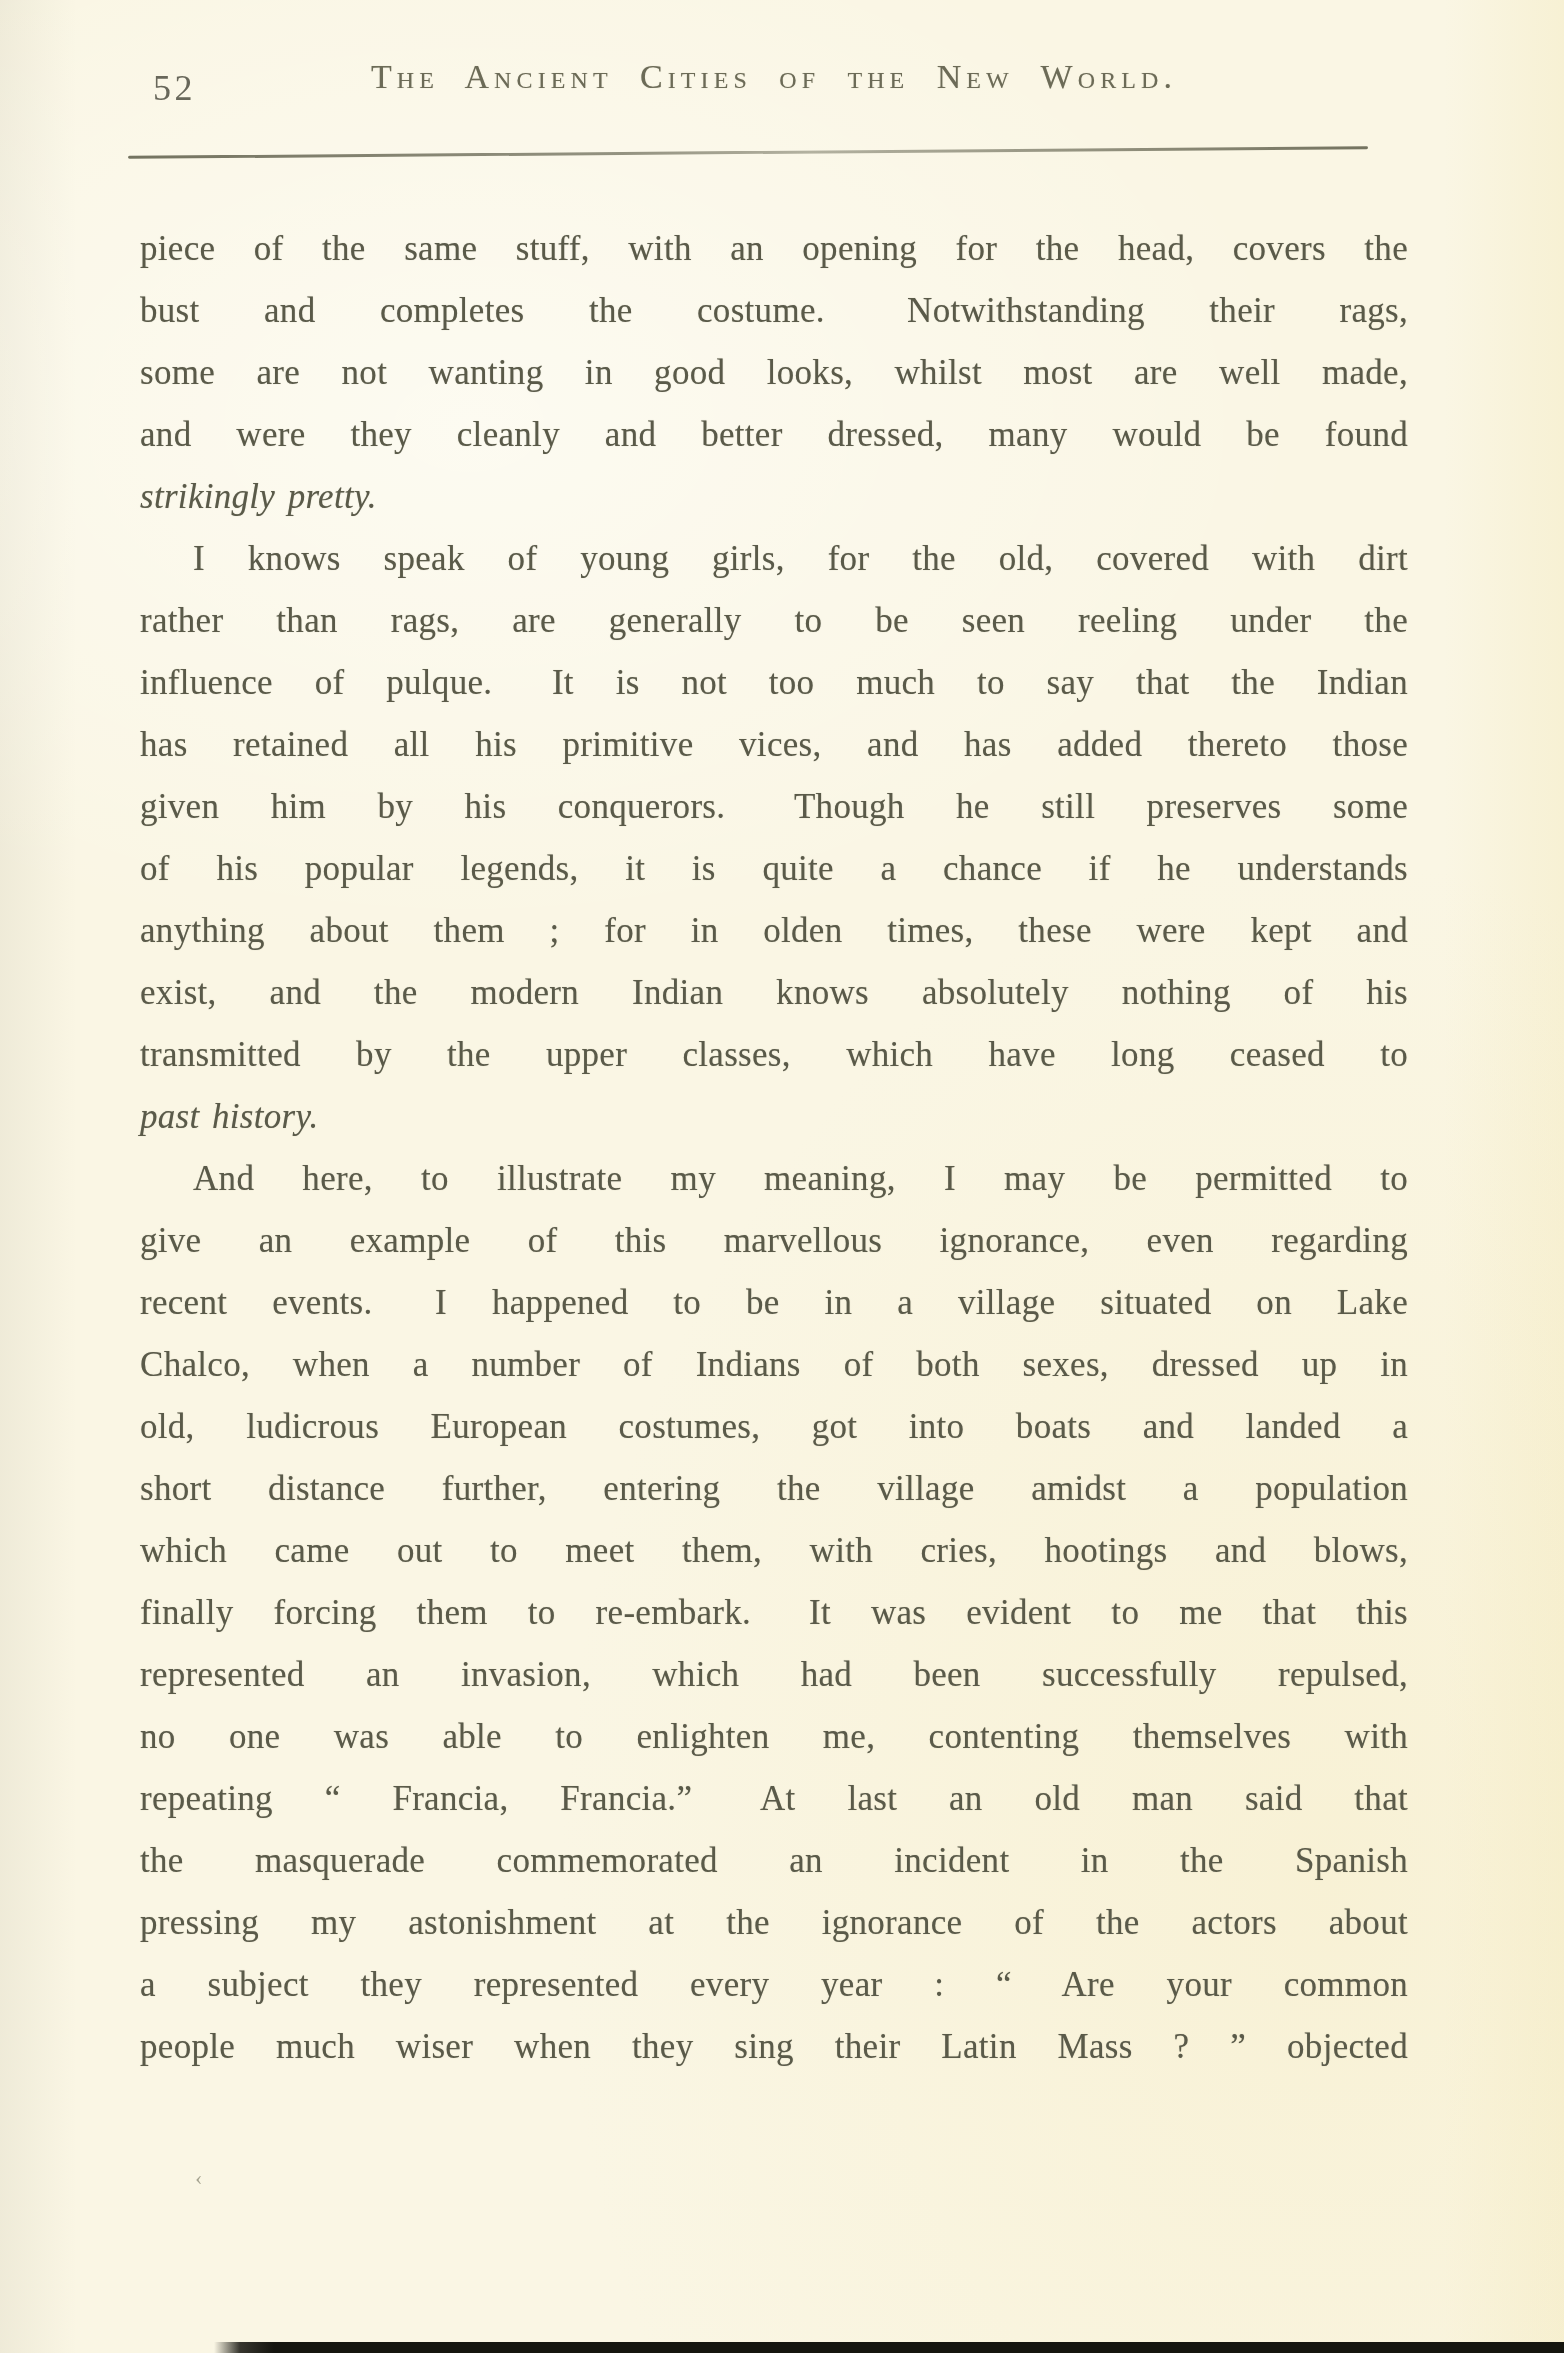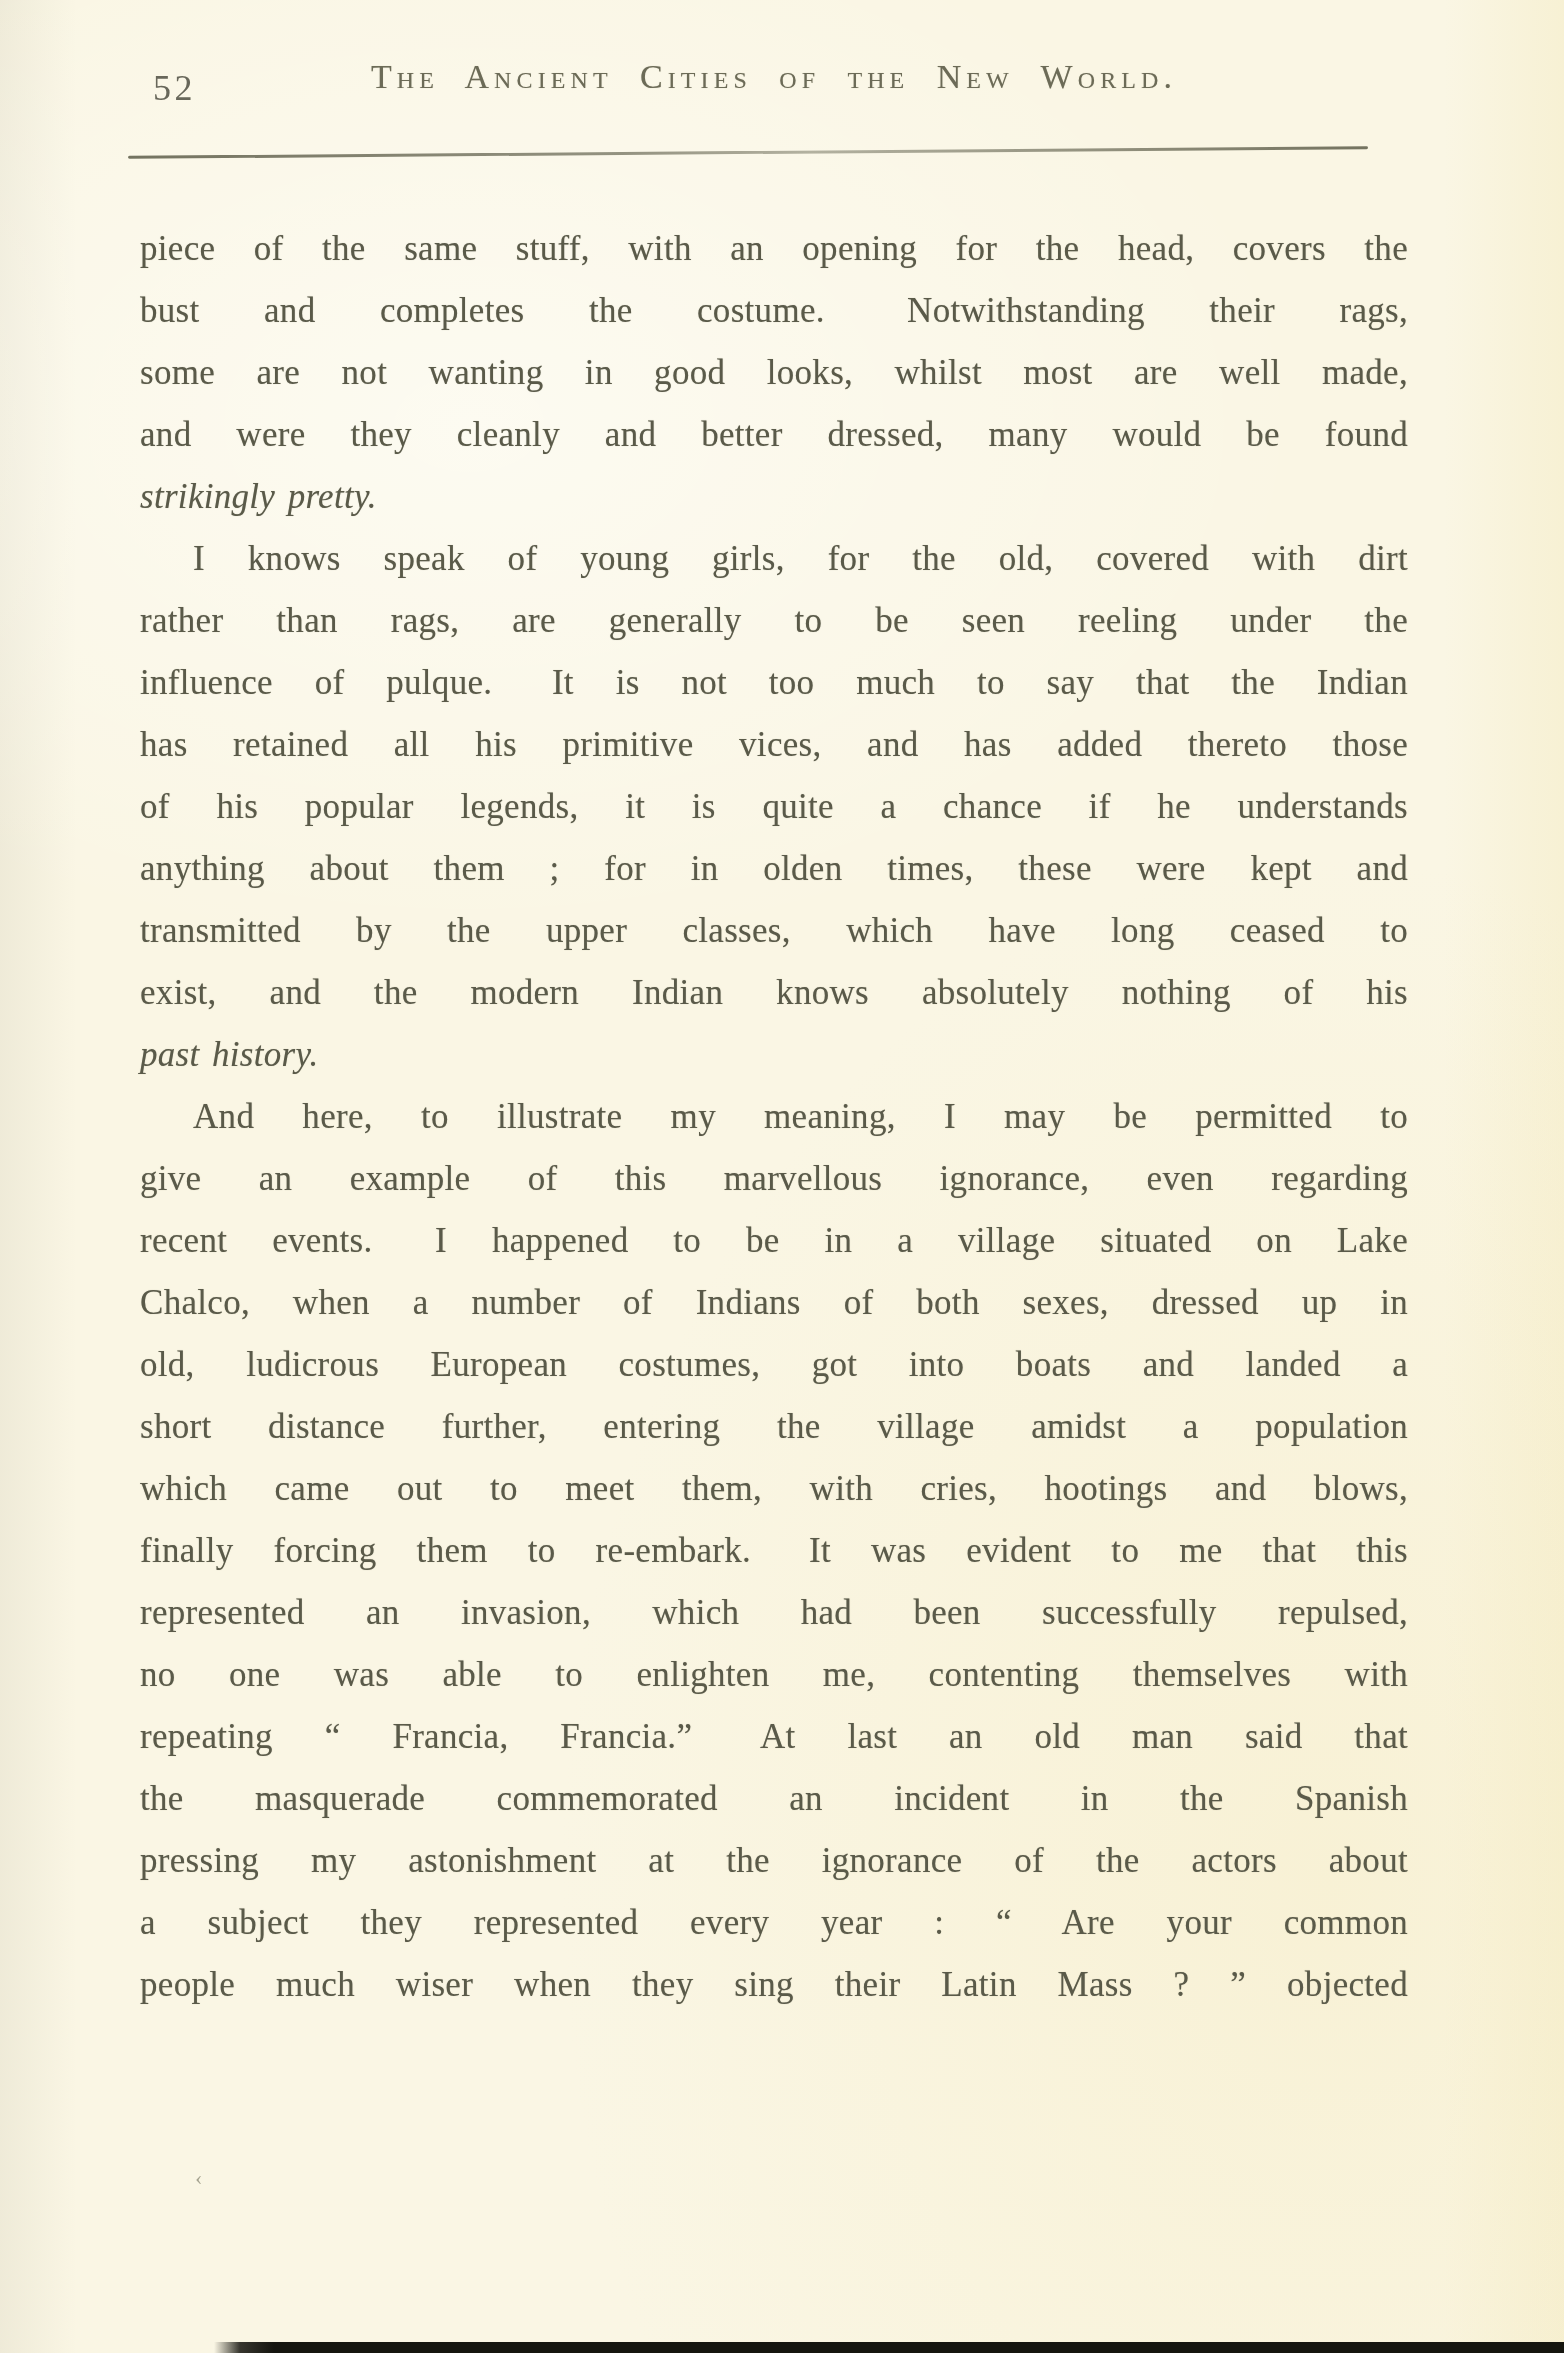--- a/index.html
+++ b/index.html
@@ -101,24 +101,25 @@
   <div id="body-text">
     <div class="line">piece of the same stuff, with an opening for the head, covers the</div>
     <div class="line">bust and completes the costume.  Notwithstanding their rags,</div>
     <div class="line">some are not wanting in good looks, whilst most are well made,</div>
     <div class="line">and were they cleanly and better dressed, many would be found</div>
     <div class="line end">strikingly pretty.</div>
     <div class="line indent">I knows speak of young girls, for the old, covered with dirt</div>
     <div class="line">rather than rags, are generally to be seen reeling under the</div>
     <div class="line">influence of pulque.  It is not too much to say that the Indian</div>
     <div class="line">has retained all his primitive vices, and has added thereto those</div>
+    <div class="line">given him by his conquerors.  Though he still preserves some</div>
     <div class="line">of his popular legends, it is quite a chance if he understands</div>
     <div class="line">anything about them ; for in olden times, these were kept and</div>
+    <div class="line">exist, and the modern Indian knows absolutely nothing of his</div>
     <div class="line">transmitted by the upper classes, which have long ceased to</div>
-    <div class="line">exist, and the modern Indian knows absolutely nothing of his</div>
     <div class="line end">past history.</div>
     <div class="line indent">And here, to illustrate my meaning, I may be permitted to</div>
     <div class="line">give an example of this marvellous ignorance, even regarding</div>
     <div class="line">recent events.  I happened to be in a village situated on Lake</div>
     <div class="line">Chalco, when a number of Indians of both sexes, dressed up in</div>
     <div class="line">old, ludicrous European costumes, got into boats and landed a</div>
     <div class="line">short distance further, entering the village amidst a population</div>
     <div class="line">which came out to meet them, with cries, hootings and blows,</div>
     <div class="line">finally forcing them to re-embark.  It was evident to me that this</div>
     <div class="line">represented an invasion, which had been successfully repulsed,</div>

